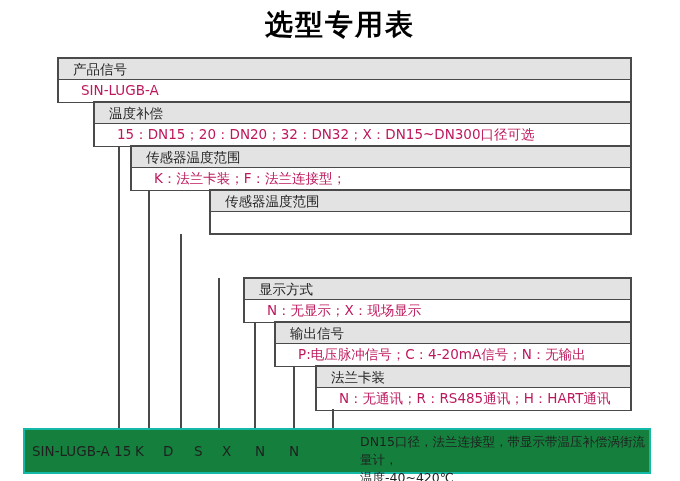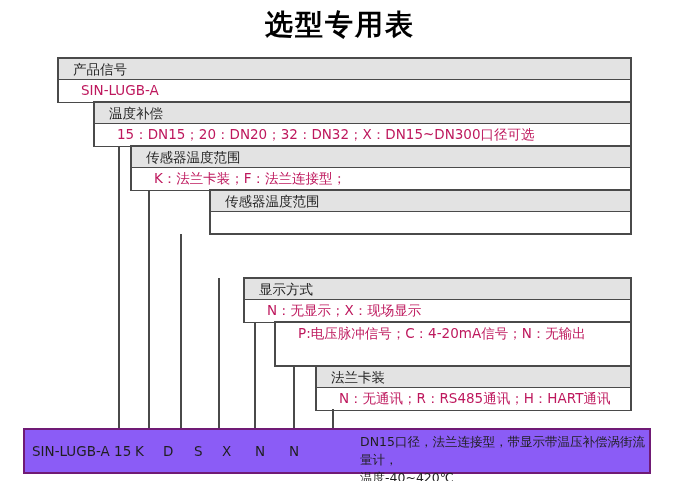--- a/index.html
+++ b/index.html
@@ -78,22 +78,22 @@
   .vline-5 { left: 293px; top: 366px; height: 63px;  }
   .vline-6 { left: 332px; top: 409px; height: 20px;  }
   
   .summary {
     position: absolute;
     left: 23px;
     top: 428px;
     width: 628px;
     height: 46px;
     box-sizing: border-box;
-    border: 2px solid #701a75;
-    background: #8b5cf6;
+    border: 2px solid #14b8a6;
+    background: #15803d;
   }
   .summary .model {
     position: absolute;
     left: 7px;
     top: 0;
     height: 42px;
     line-height: 42px;
     font-size: 13.5px;
     color: #1f1f1f;
     white-space: nowrap;
@@ -148,20 +148,21 @@
     <div class="box-header">传感器温度范围</div>
   </div>
 
 
   <div class="box box-5">
     <div class="box-header">显示方式</div>
     <div class="box-value">N：无显示；X：现场显示</div>
   </div>
 
   <div class="box box-6">
+    <div class="box-header">输出信号</div>
     <div class="box-value">P:电压脉冲信号；C：4-20mA信号；N：无输出</div>
   </div>
 
   <div class="box box-7">
     <div class="box-header">法兰卡装</div>
     <div class="box-value">N：无通讯；R：RS485通讯；H：HART通讯</div>
   </div>
 
   <div class="vline vline-0"></div>
   <div class="vline vline-1"></div>

